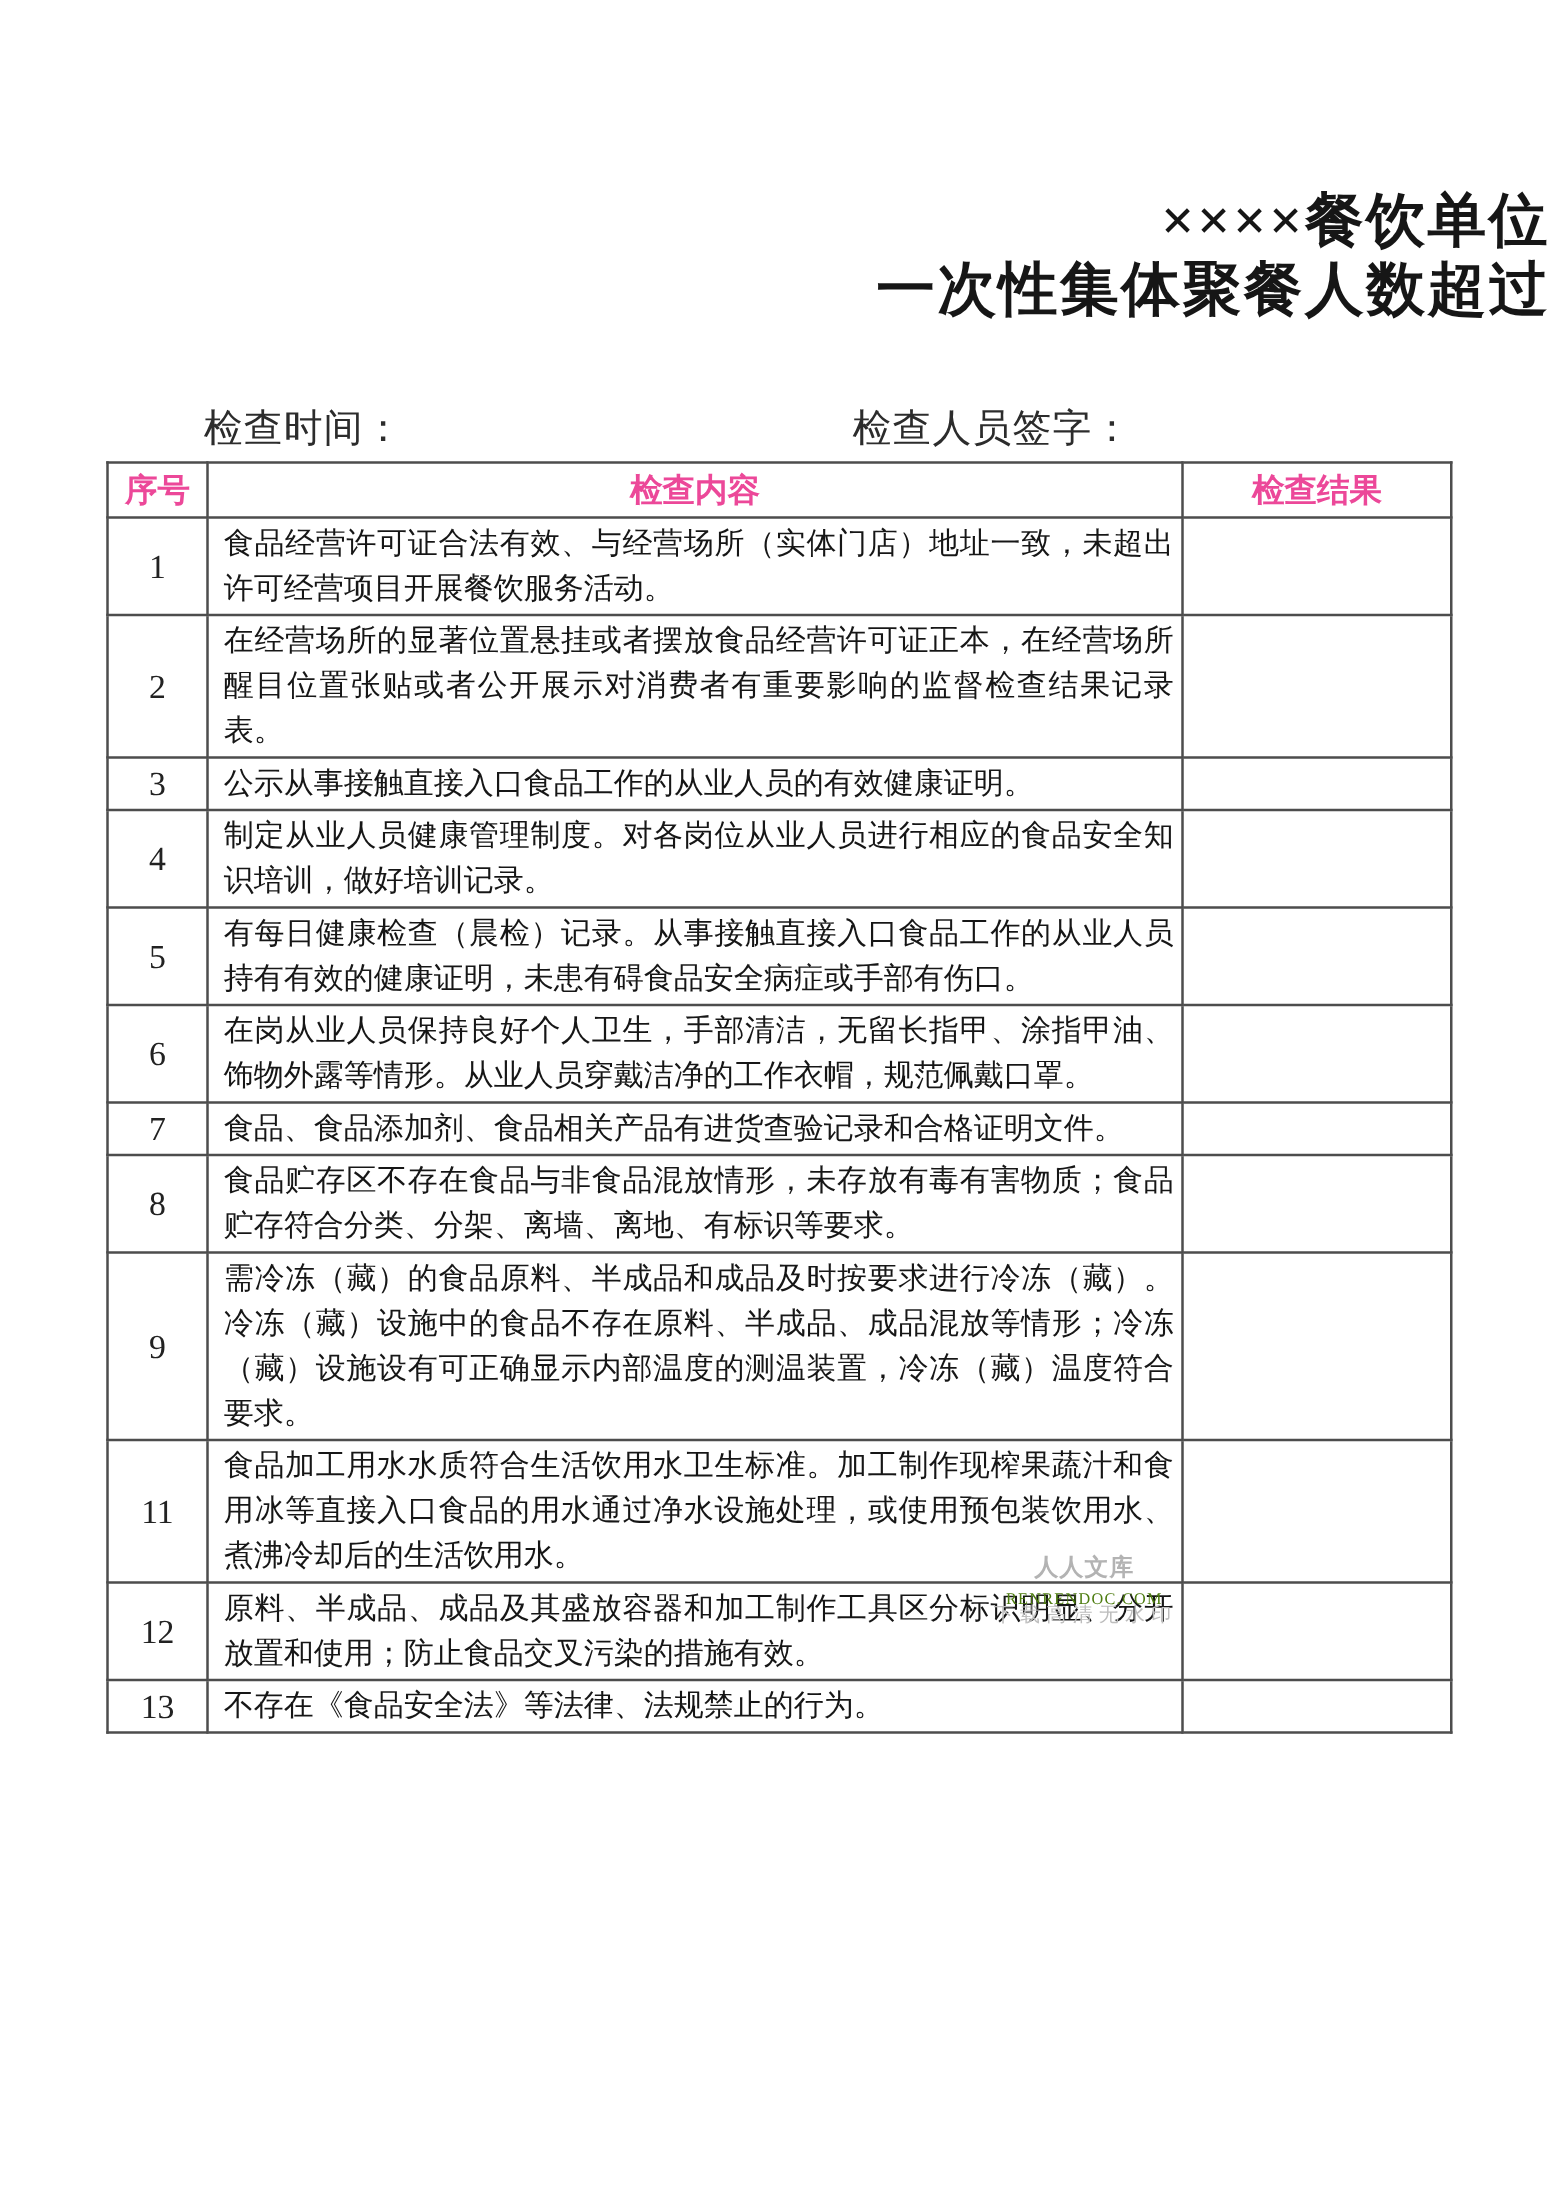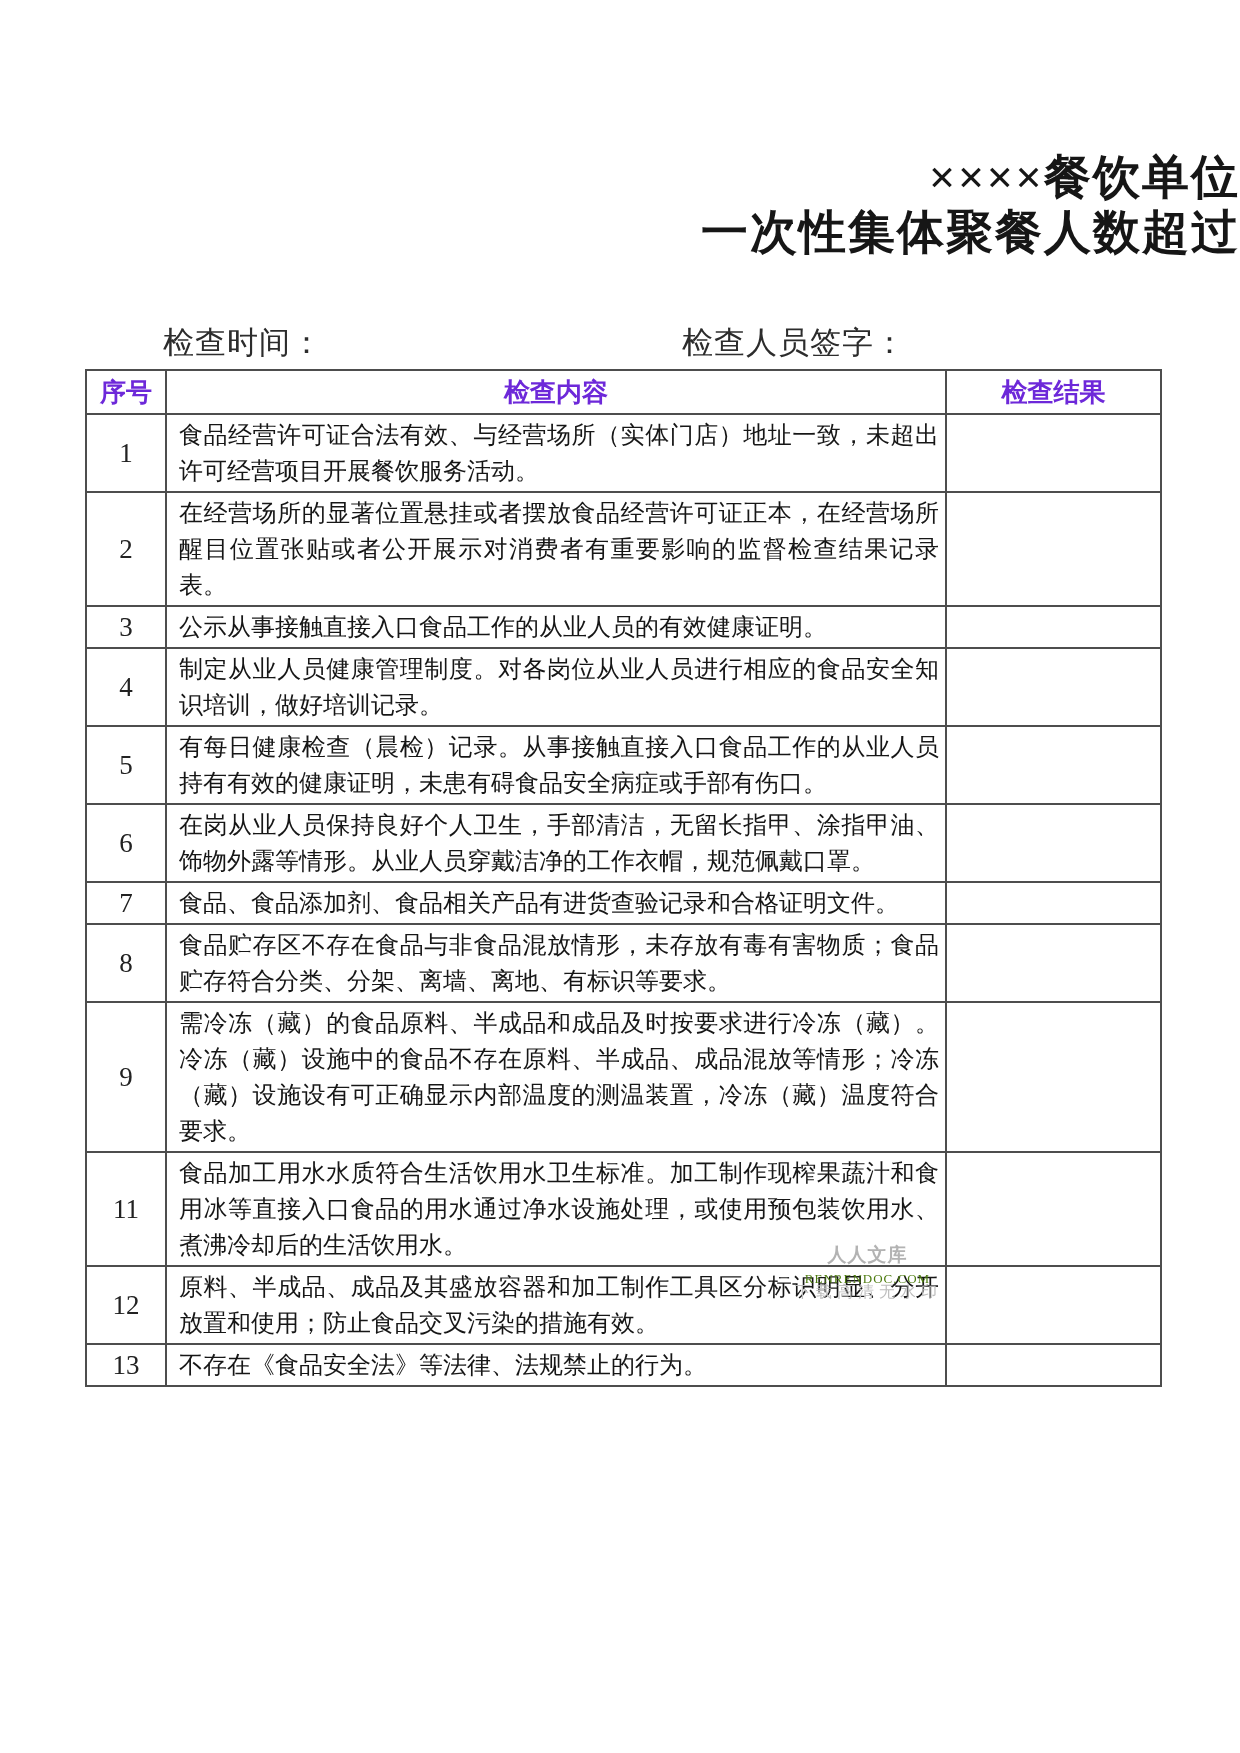--- a/index.html
+++ b/index.html
@@ -72,21 +72,21 @@
     border: 2px solid #4d4d4d;
     box-sizing: border-box;
     vertical-align: middle;
   }
   .check-table thead th {
     height: 44px;
     font-family: "Liberation Sans", "DejaVu Sans", sans-serif;
     font-weight: bold;
     font-size: 26px;
     text-align: center;
-    color: #6d28d9;
+    color: #ec4899;
     padding: 0;
   }
   .check-table td.no {
     text-align: center;
     font-size: 27px;
     color: #222222;
     padding: 0;
     height: 40px;
   }
   .check-table td.content {

